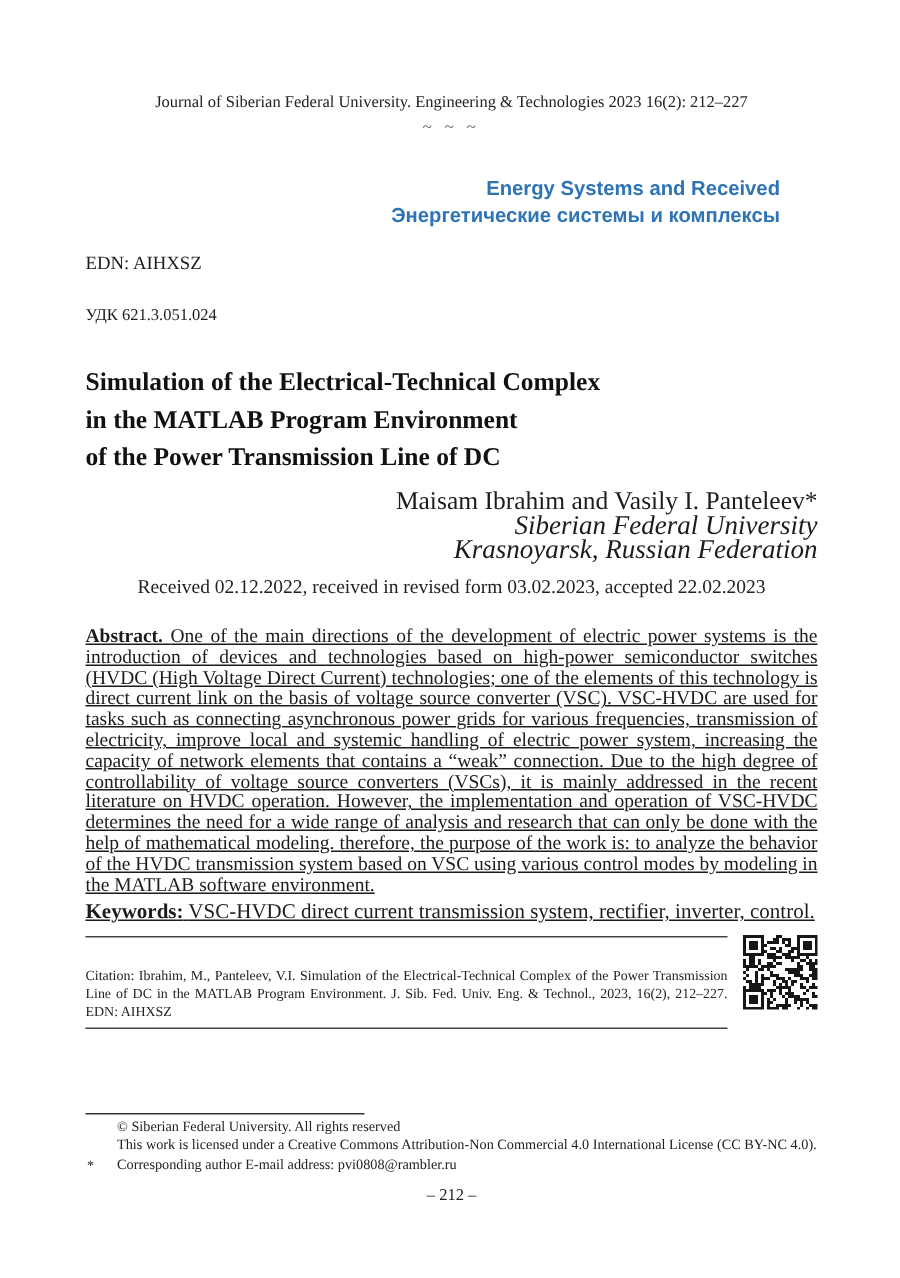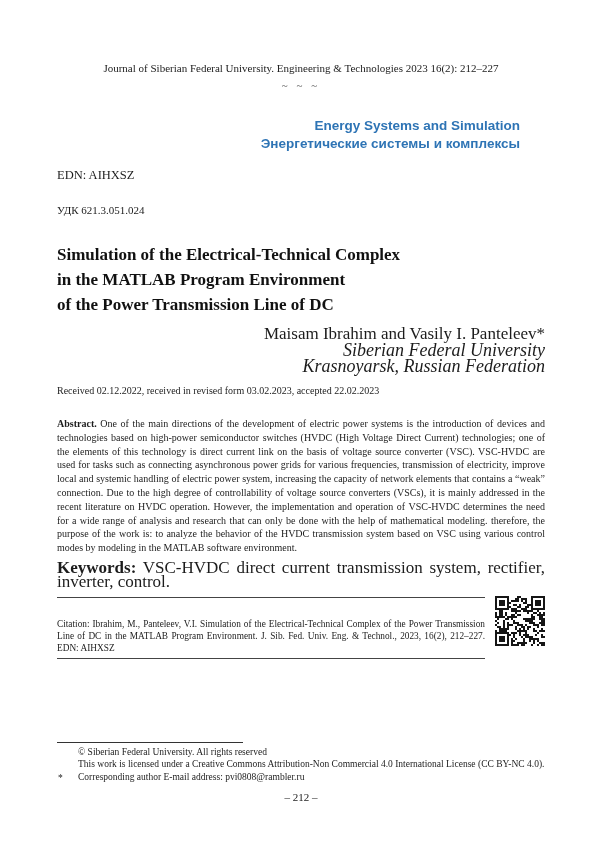--- a/index.html
+++ b/index.html
@@ -33,33 +33,34 @@
   .article-title {
     margin-top: 24px; font-size: 17px; line-height: 25px; font-weight: bold;
     color: #111;
   }
   .authors-block { margin-top: 8px; text-align: right; }
   .authors-names { font-size: 17px; line-height: 17px; font-weight: normal; }
   .authors-affiliation, .authors-location {
     font-size: 18px; line-height: 16px; font-style: italic;
   }
   .received-line {
-    margin-top: 10px; font-size: 10px; line-height: 13px;
+    margin-top: 10px; text-align: center; font-size: 13px; line-height: 13px;
     color: #222;
   }
   .top-rule {
     margin-top: 6px; border: 0; border-top: 1px solid #333; height: 0;
   }
   .abstract-para {
-    margin: 5px 0 0 0; font-size: 10px; line-height: 13.8px;
+    margin: 5px 0 0 0; font-size: 13px; line-height: 13.8px;
     text-align: justify;
+    text-decoration: underline;
   }
   .abstract-para .lead, .keywords-para .lead { font-weight: bold; }
   .keywords-para {
-    margin: 6px 0 0 0; font-size: 17px; line-height: 14px; text-align: justify;
+    margin: 6px 0 0 0; font-size: 14px; line-height: 14px; text-align: justify; text-decoration: underline;
   }
   .citation-row {
     margin-top: 8px; display: flex; align-items: flex-start; gap: 10px;
   }
   .citation-text {
     flex: 1; border-top: 1px solid #444; border-bottom: 1px solid #444;
     padding: 20px 0 4px 0;
     font-size: 9.3px; line-height: 12px; text-align: justify; color: #222;
   }
   .qr-box { width: 50px; height: 50px; margin-top: -1px; flex: 0 0 auto; }
@@ -82,21 +83,21 @@
 </style>
 </head>
 <body>
 
 <div class="page">
 
   <div class="journal-line">Journal of Siberian Federal University. Engineering &amp; Technologies 2023 16(2): 212–227</div>
   <div class="tilde-separator">~ ~ ~</div>
 
   <div class="section-block">
-    <div>Energy Systems and Simulation</div>
+    <div>Energy Systems and Received</div>
     <div>Энергетические системы и комплексы</div>
   </div>
 
   <div class="edn-line">EDN: AIHXSZ</div>
   <div class="udk-line">УДК 621.3.051.024</div>
 
   <h1 class="article-title" style="margin-bottom:0;">
     <div>Simulation of the Electrical-Technical Complex</div>
     <div>in the MATLAB Program Environment</div>
     <div>of the Power Transmission Line of DC</div>

